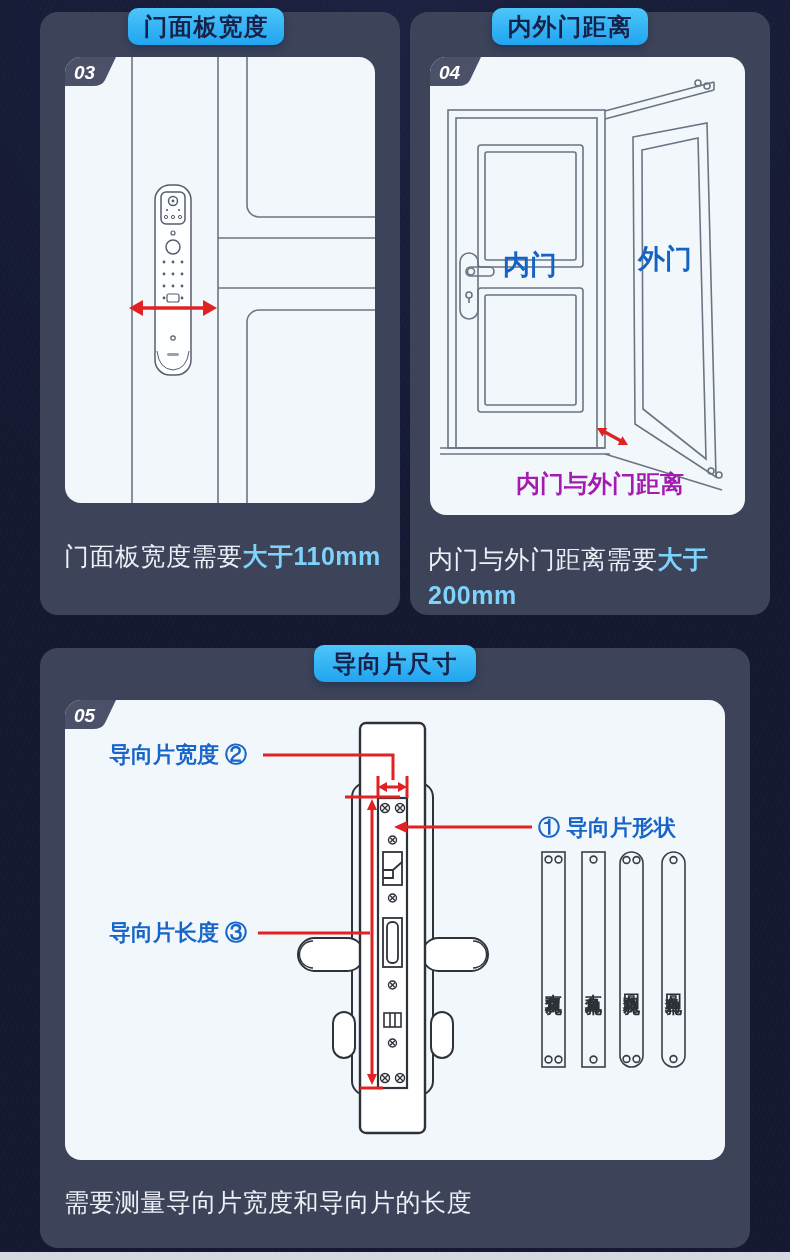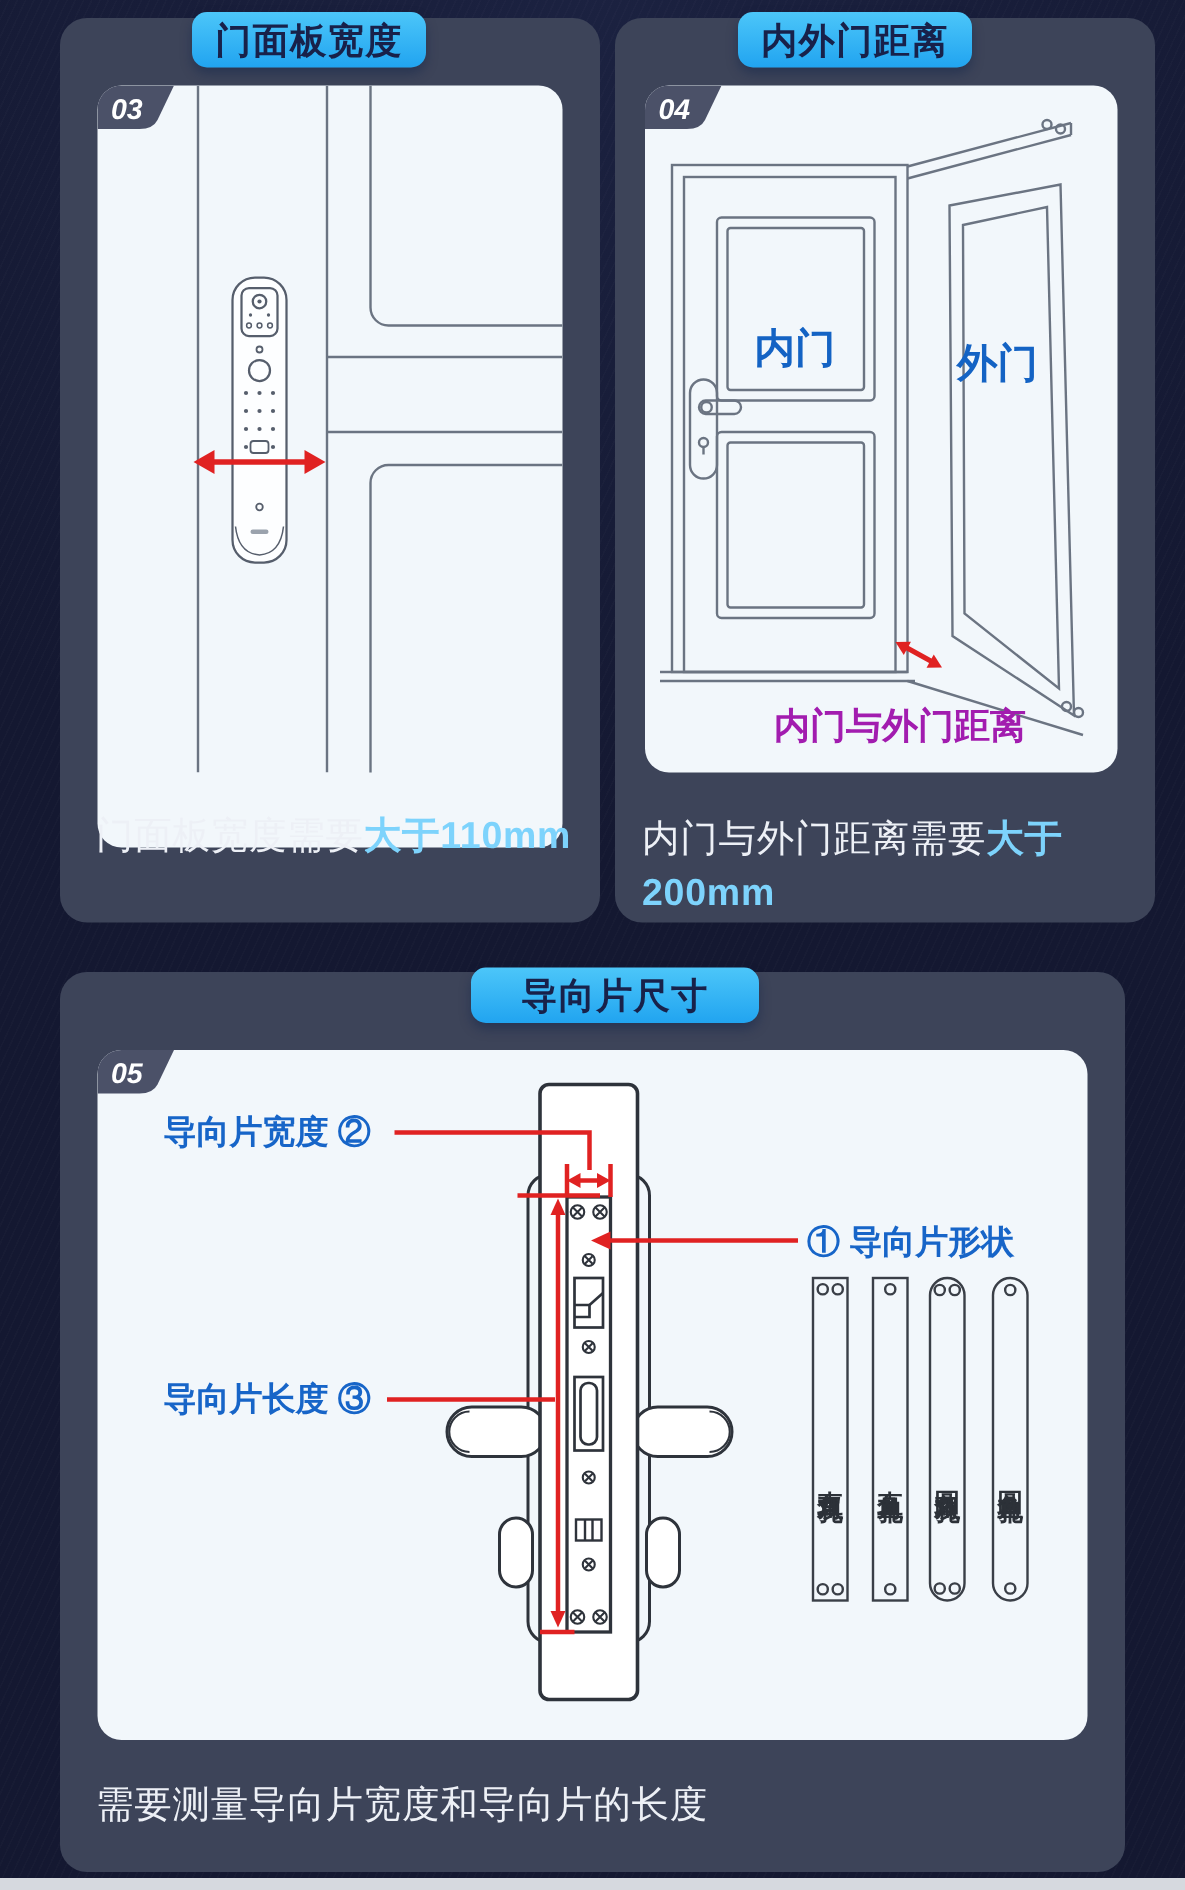--- a/index.html
+++ b/index.html
@@ -20,35 +20,35 @@
     position:absolute;height:37px;border-radius:10px;
     background:linear-gradient(180deg,#4cc6f9,#21a4f0);
     color:#18214a;font-weight:800;font-size:24px;letter-spacing:1px;
     display:flex;align-items:center;justify-content:center;
     box-shadow:0 4px 8px rgba(0,25,70,.35);
     z-index:3;
   }
   .step-tab{position:absolute;left:0;top:0;z-index:2;}
   .cap{position:absolute;font-size:25px;color:#edf0f6;font-weight:500;letter-spacing:.5px;}
   .hl{color:#7dd3fc;font-weight:700;}
-  .door-label{position:absolute;font-size:27px;font-weight:700;color:#1463c4;}
+  .door-label{position:absolute;font-size:27px;font-weight:700;color:#1463c4;margin-top:33px;}
   .dist-label{position:absolute;font-size:24px;font-weight:700;color:#a21caf;text-align:center;}
   .dlabel{position:absolute;font-size:22px;font-weight:700;color:#1765c8;white-space:nowrap;}
   .vlabel{position:absolute;width:23px;top:208px;height:152px;display:flex;align-items:center;justify-content:center;}
   .vlabel span{writing-mode:vertical-rl;text-orientation:upright;font-size:17px;font-weight:600;color:#2c3138;letter-spacing:2px;}
   .bottom-strip{position:absolute;left:0;top:1252px;width:790px;height:8px;background:#d6d9df;}
   svg{display:block;}
 </style>
 </head>
 <body>
 
 <div class="panel" style="left:40px;top:12px;width:360px;height:603px;"></div>
 <div class="badge" style="left:128px;top:8px;width:156px;">门面板宽度</div>
 
-<div class="card" style="left:65px;top:57px;width:310px;height:508px;border-radius:16px;">
+<div class="card" style="left:65px;top:57px;width:310px;height:446px;border-radius:16px;">
   <svg class="step-tab" width="54" height="30" viewBox="0 0 54 30">
     <path d="M0 0 H51 L40 23 Q37 29 28 29 H0 Z" fill="#4b5168"></path>
     <text x="9" y="22" fill="#ffffff" font-size="19" font-weight="700" font-style="italic">03</text>
   </svg>
   <svg width="310" height="458" viewBox="0 0 310 458">
     <g stroke="#6b7482" stroke-width="1.6" fill="none">
       <path d="M67 0 V458"></path>
       <path d="M153 0 V458"></path>
       <rect x="182" y="-18" width="150" height="178" rx="12"></rect>
       <path d="M153 181 H310"></path>
@@ -136,31 +136,31 @@
       <path d="M203 80 L277 66 L286 420 L205 367 Z"></path>
       <path d="M212 93 L268 81 L276 402 L213 352 Z"></path>
     </g>
     <g fill="#e02222">
       <path d="M173 374 L192 384.5" stroke="#e02222" stroke-width="3.4" fill="none"></path>
       <polygon points="167,371 172.5,379.7 177.3,370.9"></polygon>
       <polygon points="198,388 187.7,388.1 192.5,379.3"></polygon>
     </g>
   </svg>
   <div class="door-label" style="left:73px;top:157px;">内门</div>
-  <div class="door-label" style="left:208px;top:167px;">外门</div>
+  <div class="door-label" style="left:208px;top:151px;">外门</div>
   <div class="dist-label" style="left:70px;top:411px;width:200px;">内门与外门距离</div>
 </div>
 
 <div class="cap" style="left:428px;top:541px;width:330px;line-height:36px;">
   <span>内门与外门距离需要</span><span class="hl">大于</span><br>
   <span class="hl">200mm</span>
 </div>
 
 <div class="panel" style="left:40px;top:648px;width:710px;height:600px;"></div>
-<div class="badge" style="left:314px;top:645px;width:192px;text-align:right;">导向片尺寸</div>
+<div class="badge" style="left:314px;top:645px;width:162px;text-align:right;">导向片尺寸</div>
 
 <div class="card" style="left:65px;top:700px;width:660px;height:460px;text-decoration:underline;">
   <svg class="step-tab" width="54" height="30" viewBox="0 0 54 30">
     <path d="M0 0 H51 L40 23 Q37 29 28 29 H0 Z" fill="#4b5168"></path>
     <text x="9" y="22" fill="#ffffff" font-size="19" font-weight="700" font-style="italic">05</text>
   </svg>
   <svg width="660" height="460" viewBox="0 0 660 460">
     <g stroke="#2e333b" fill="none">
       <rect x="287" y="83" width="81" height="312" rx="14" stroke-width="2"></rect>
       <rect x="268" y="312" width="22" height="46" rx="11" fill="#ffffff" stroke-width="2"></rect>

